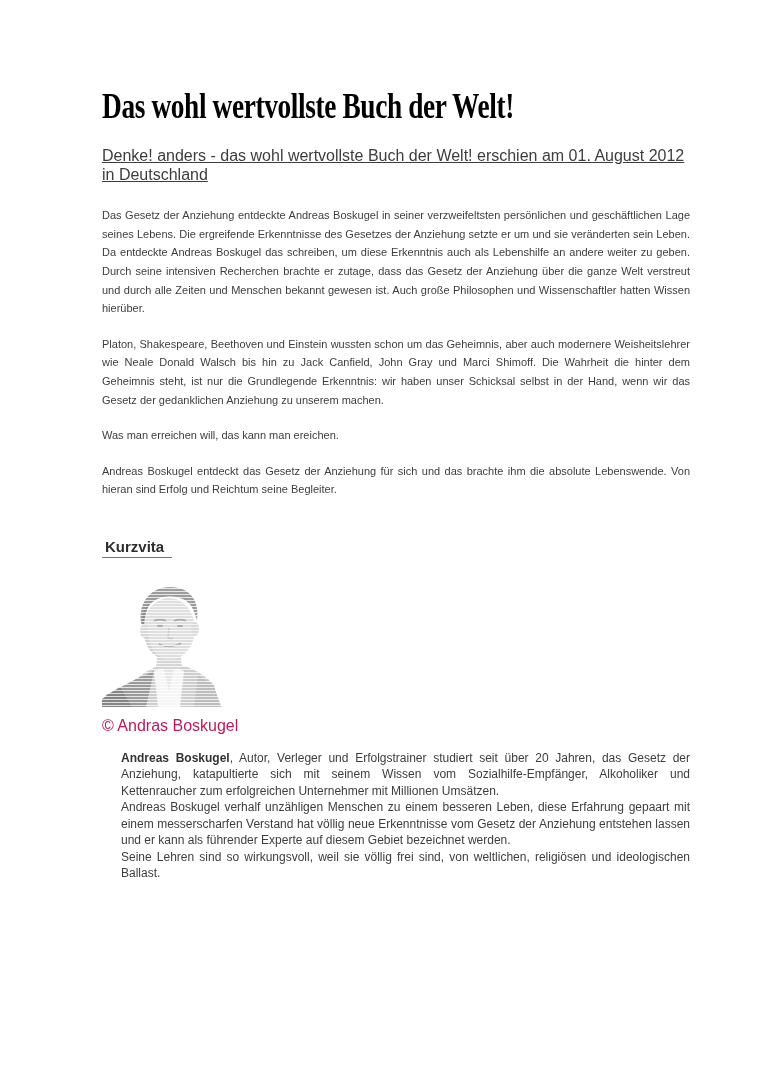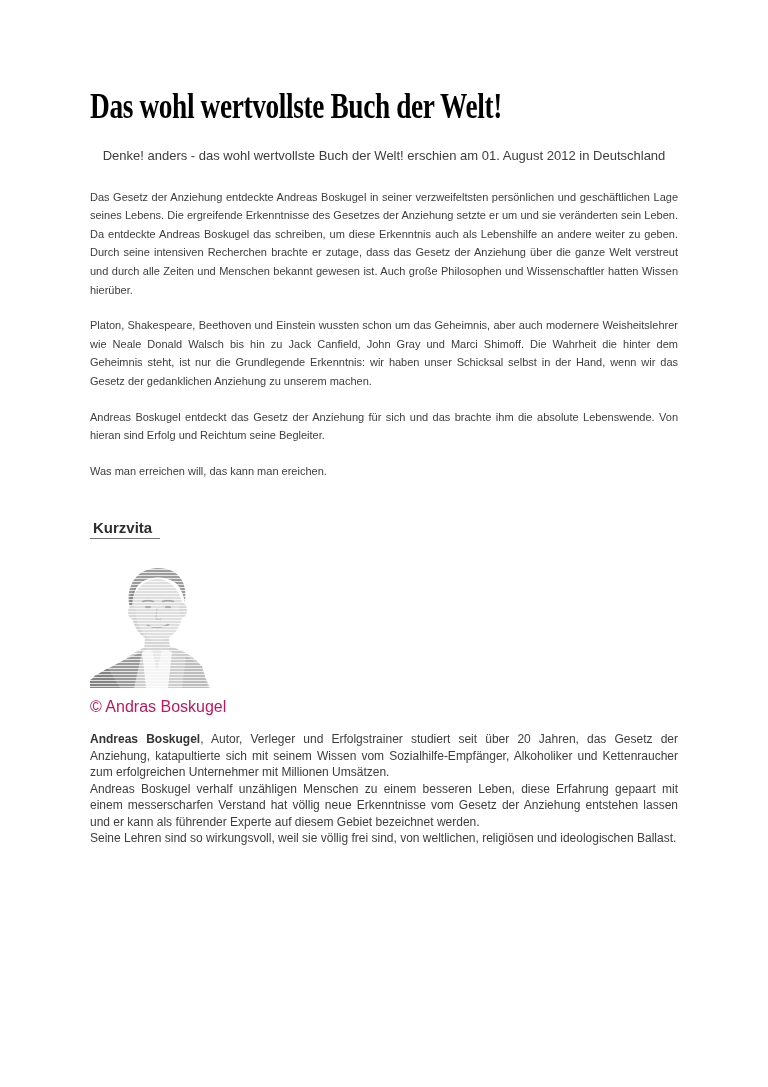--- a/index.html
+++ b/index.html
@@ -12,41 +12,42 @@
     width: 768px;
     height: 1087px;
     margin: 0 auto;
     background: #ffffff;
     overflow: hidden;
     font-family: "Liberation Sans", sans-serif;
     color: #3d3d3d;
   }
   .content {
     position: absolute;
-    left: 90px;
+    left: 102px;
     top: 0;
     width: 588px;
   }
   h1.doc-title {
     margin: 86px 0 0 0;
     font-family: "Liberation Serif", serif;
     font-weight: bold;
     color: #000000;
     font-size: 36px;
     line-height: 40px;
     white-space: nowrap;
     transform: scaleX(0.76);
     transform-origin: left center;
     letter-spacing: -0.5px;
   }
   p.subtitle {
     margin: 21px 0 0 0;
-    font-size: 13px;
+    font-size: 16px;
     line-height: 18.6px;
-    text-align: center;
+    text-align: left;
+    text-decoration: underline;
   }
   p.body-par {
     margin: 17px 0 0 0;
     font-size: 11px;
     line-height: 18.6px;
     text-align: justify;
   }
   p.body-par.first {
     margin-top: 22px;
   }
@@ -82,20 +83,21 @@
     pointer-events: none;
   }
   p.photo-caption {
     margin: 9px 0 0 0;
     font-size: 16px;
     line-height: 20px;
     color: #be185d;
   }
   .bio {
     margin-top: 14px;
+    margin-left: 19px;
   }
   .bio p {
     margin: 0;
     font-size: 12px;
     line-height: 16.5px;
     text-align: justify;
   }
   .bio .bold-name {
     font-weight: bold;
     color: #333333;
@@ -109,23 +111,23 @@
 
     <h1 class="doc-title">Das wohl wertvollste Buch der Welt!</h1>
 
     <p class="subtitle">Denke! anders - das wohl wertvollste Buch der Welt! erschien am 01. August 2012 in Deutschland</p>
 
     <p class="body-par first">Das Gesetz der Anziehung entdeckte Andreas Boskugel in seiner verzweifeltsten persönlichen und geschäftlichen Lage seines Lebens. Die ergreifende Erkenntnisse des Gesetzes der Anziehung setzte er um und sie veränderten sein Leben. Da entdeckte Andreas Boskugel das schreiben, um diese Erkenntnis auch als Lebenshilfe an andere weiter zu geben. Durch seine intensiven Recherchen brachte er zutage, dass das Gesetz der Anziehung über die ganze Welt verstreut und durch alle Zeiten und Menschen bekannt gewesen ist. Auch große Philosophen und Wissenschaftler hatten Wissen hierüber.</p>
 
 
     <p class="body-par">Platon, Shakespeare, Beethoven und Einstein wussten schon um das Geheimnis, aber auch modernere Weisheitslehrer wie Neale Donald Walsch bis hin zu Jack Canfield, John Gray und Marci Shimoff. Die Wahrheit die hinter dem Geheimnis steht, ist nur die Grundlegende Erkenntnis: wir haben unser Schicksal selbst in der Hand, wenn wir das Gesetz der gedanklichen Anziehung zu unserem machen.</p>
 
+    <p class="body-par">Was man erreichen will, das kann man ereichen.</p>
+
     <p class="body-par">Andreas Boskugel entdeckt das Gesetz der Anziehung für sich und das brachte ihm die absolute Lebenswende. Von hieran sind Erfolg und Reichtum seine Begleiter.</p>
-
-    <p class="body-par">Was man erreichen will, das kann man ereichen.</p>
 
     <div class="section-heading">
       <span class="underlined">Kurzvita</span>
     </div>
 
     <div class="photo-wrap">
       <svg width="132" height="128" viewBox="0 0 132 128" xmlns="http://www.w3.org/2000/svg">
         <rect x="0" y="0" width="132" height="128" fill="#ffffff"></rect>
         <g opacity="0.85">
 

